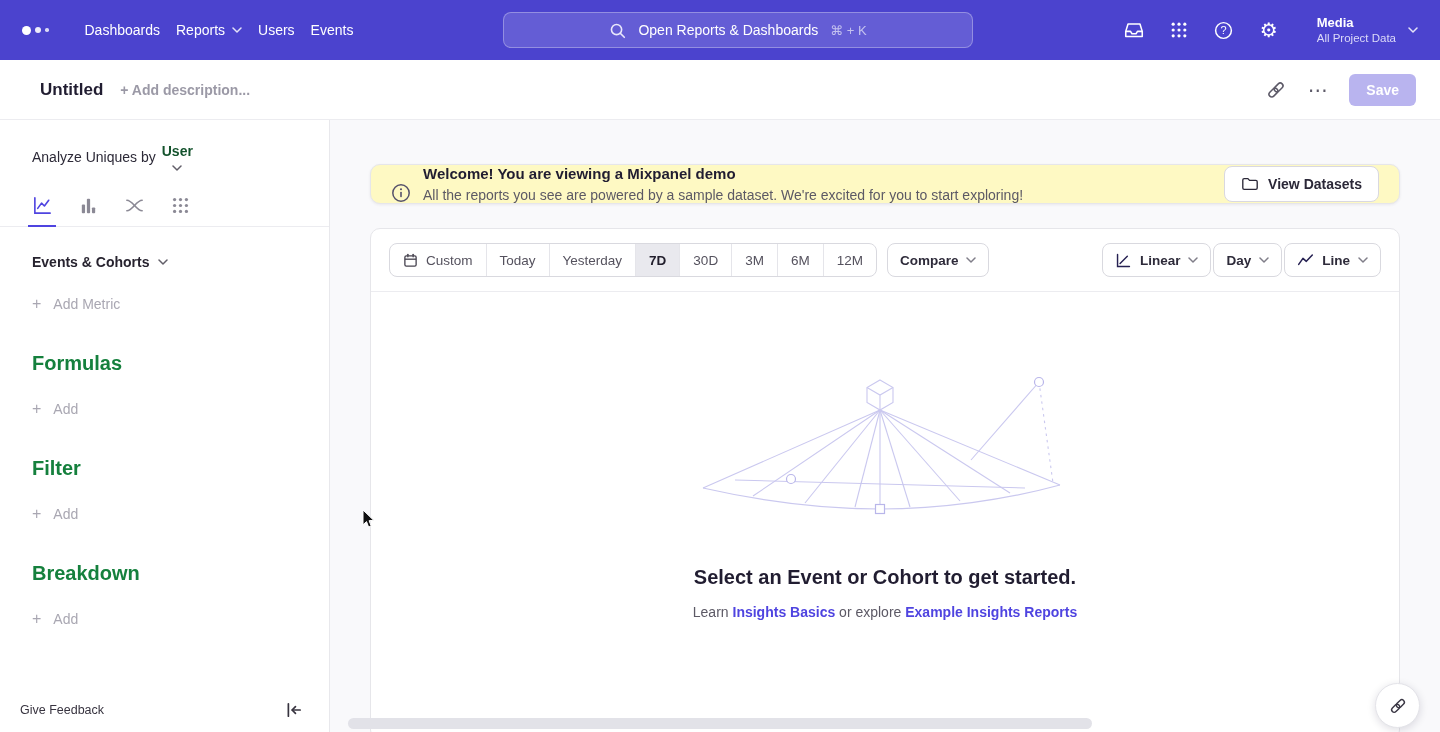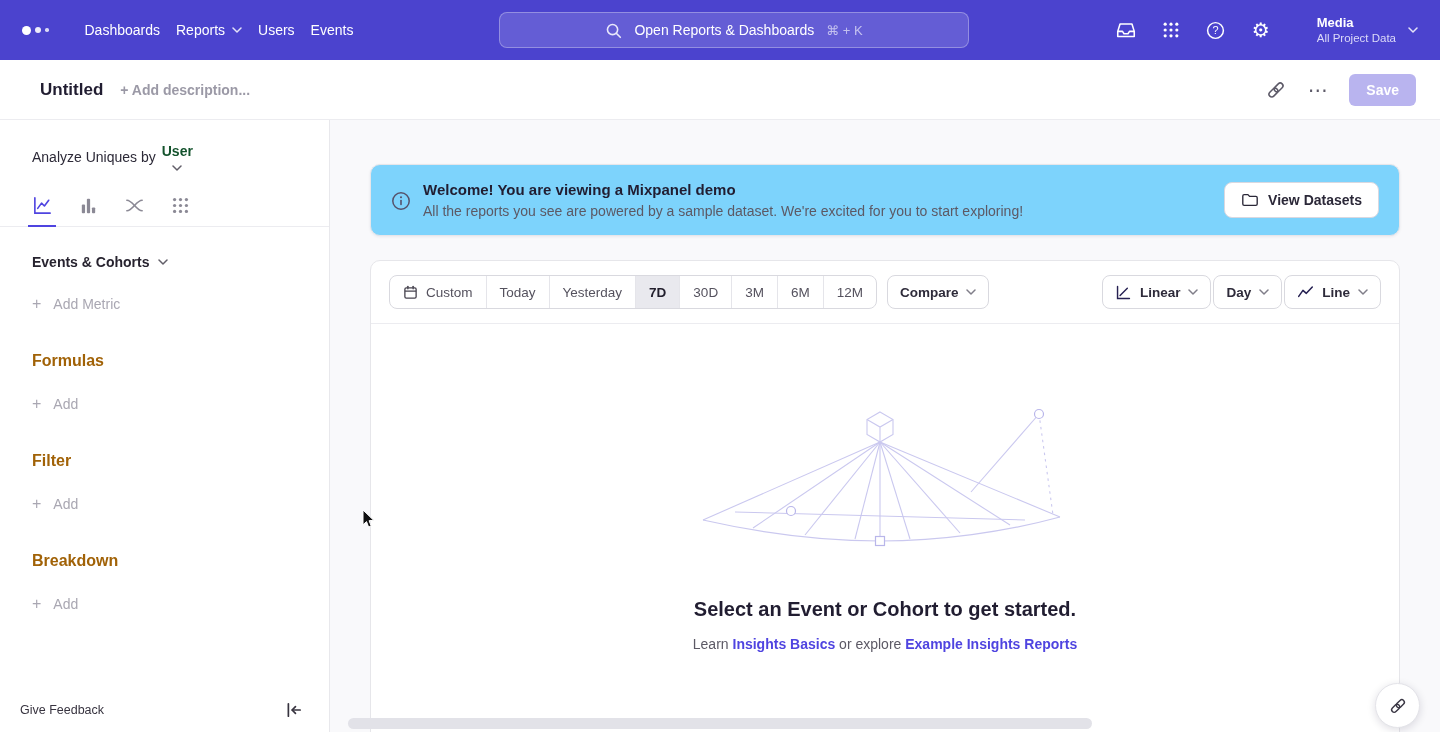--- a/index.html
+++ b/index.html
@@ -22,21 +22,21 @@
   .nav-search { width:470px; height:36px; margin:0 auto; border-radius:8px;
     background:rgba(255,255,255,.14); border:1px solid rgba(255,255,255,.30);
     display:flex; align-items:center; justify-content:center; gap:12px; cursor:text; }
   .nav-search .s-icon { width:17px; height:17px; color:#e9e8fb; }
   .nav-search .ph { font-size:14px; color:#ffffff; }
   .nav-search .kbd { font-size:13px; color:rgba(255,255,255,.62); }
   .nav-right { display:flex; align-items:center; gap:23px; }
   .nav-icon { width:22px; height:22px; color:#fff; display:flex; align-items:center;
     justify-content:center; cursor:pointer; }
   .gear-glyph { font-size:20px; line-height:1; color:#fff; }
-  .project { display:flex; align-items:center; gap:12px; margin-left:22px; cursor:pointer; }
+  .project { display:flex; align-items:center; gap:12px; margin-left:14px; cursor:pointer; }
   .project-text { display:flex; flex-direction:column; line-height:1.25; }
   .project-name { font-size:13px; font-weight:700; }
   .project-sub { font-size:11.5px; color:#dcdaf8; }
 
   
   .header { height:60px; background:#fff; border-bottom:1px solid #ececf0;
     display:flex; align-items:center; padding:0 24px 0 40px; }
   .doc-title { font-size:17px; font-weight:700; color:#211d31; cursor:text; }
   .doc-desc { margin-left:17px; font-size:14px; color:#9b99a6; cursor:text;font-weight:bold; }
   .header-right { margin-left:auto; display:flex; align-items:center; gap:20px; }
@@ -62,36 +62,36 @@
     height:42px; align-items:stretch; }
   .tab { width:28px; display:flex; align-items:center; justify-content:center;
     color:#8b8995; cursor:pointer; position:relative; }
   .tab svg { width:21px; height:21px; }
   .tab.active { color:#4f44e0; }
   .tab.active::after { content:""; position:absolute; left:0; right:0; bottom:-1px;
     height:2px; background:#4f44e0; }
   .section-head { padding:27px 32px 0; display:flex; align-items:center; gap:9px;
     font-size:14px; font-weight:700; color:#27232f; cursor:pointer; }
   .section-head .chev { color:#47434f; }
-  .section-label { padding:40px 32px 0; font-size:16px; font-weight:700; color:#a16207; }
+  .section-label { padding:40px 32px 0; font-size:20px; font-weight:700; color:#15803d; }
   .add-row { padding:26px 32px 0; display:flex; align-items:center; gap:12px;
     font-size:14px; color:#a9a7b2; cursor:pointer; }
   .add-row .plus { font-size:16px; line-height:1; }
   .sidebar-footer { position:absolute; left:0; right:0; bottom:0; height:44px;
     display:flex; align-items:center; justify-content:space-between;
     padding:0 26px 0 20px; }
   .feedback { font-size:12.5px; color:#37333f; cursor:pointer; }
   .collapse { width:18px; height:18px; color:#37333f; cursor:pointer; }
 
   
   .content { flex:1; background:#f9f9fb; padding:44px 40px 0; position:relative; }
 
-  .banner { background:#7dd3fc; border:1px solid #e6e6ea; border-radius:10px;
-    box-shadow:0 1px 3px rgba(25,20,60,.07); padding:16px 20px;
-    display:flex; align-items:center; gap:12px; }
+  .banner { background:#fef9c3; border:1px solid #e6e6ea; border-radius:10px;
+    box-shadow:0 1px 3px rgba(25,20,60,.07); padding:0 20px;
+    display:flex; align-items:flex-end; gap:12px; }
   .info-icon { width:20px; height:20px; color:#56526b; margin-top:2px; }
   .banner-text { flex:1; }
   .banner-title { font-size:15px; font-weight:700; color:#211d31; margin-bottom:5px; }
   .banner-body { font-size:14px; color:#5c5965; }
   .view-datasets { align-self:center; display:flex; align-items:center; gap:9px;
     border:1px solid #d9d8e0; border-radius:8px; background:#fff; padding:8px 16px;
     font-size:14px; font-weight:600; color:#2b2838; cursor:pointer; font-family:inherit; }
   .view-datasets svg { width:18px; height:18px; color:#2b2838; }
 
   .report-card { margin-top:24px; background:#fff; border:1px solid #e6e6ea;

